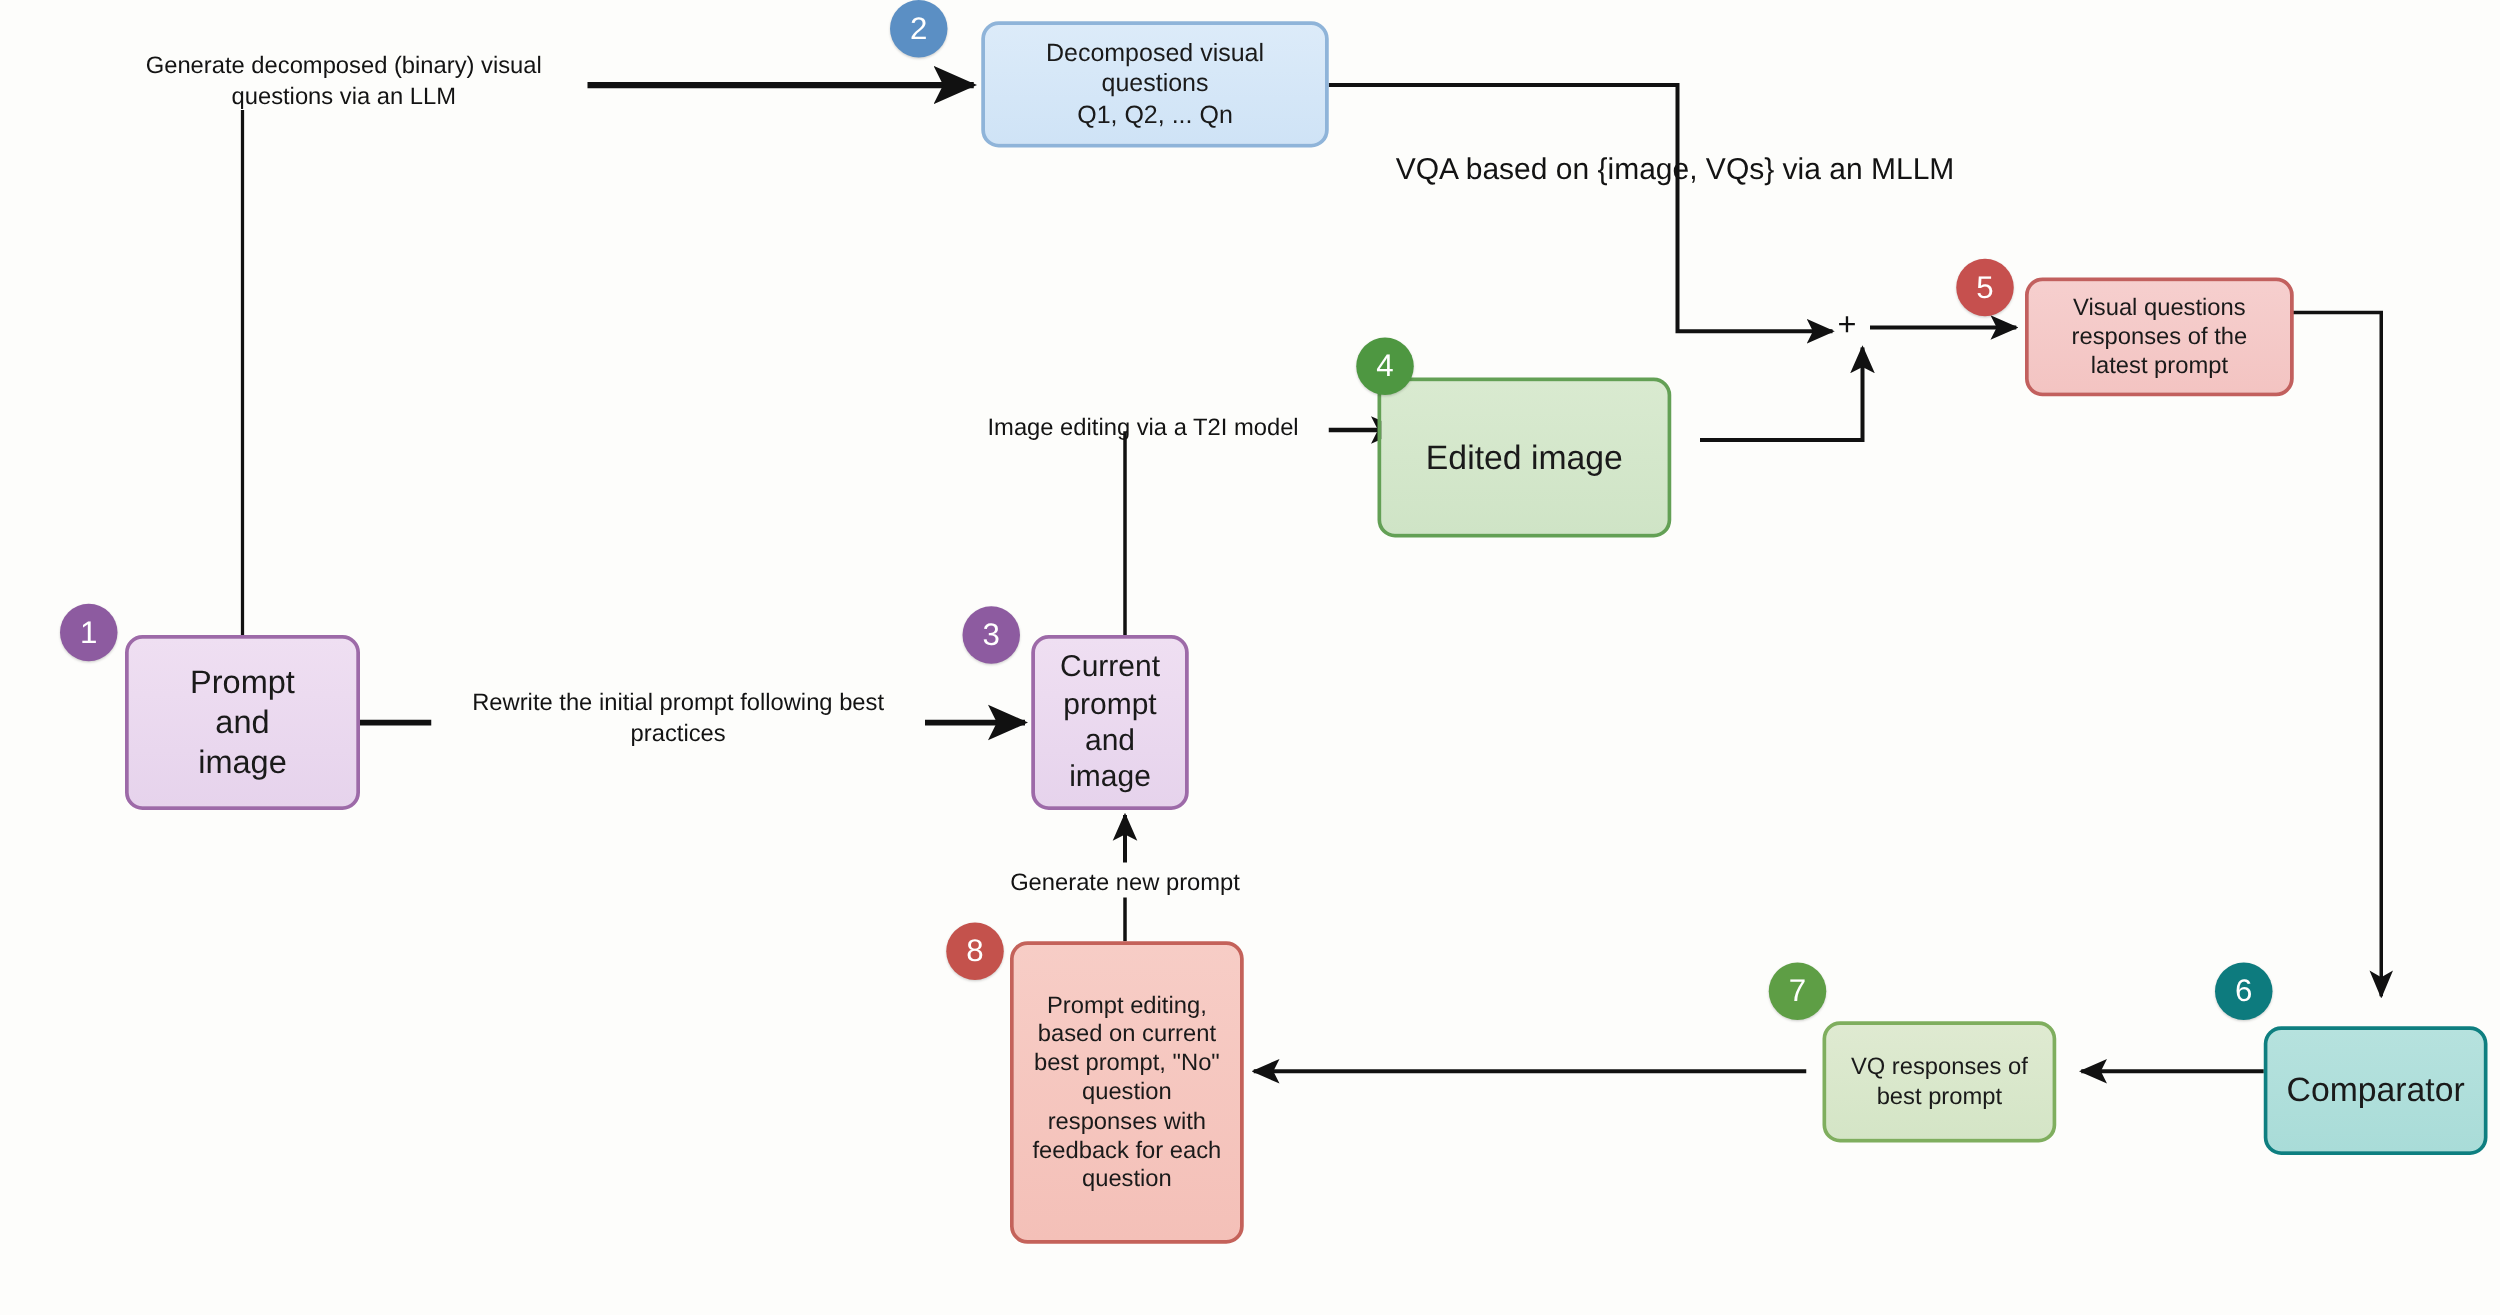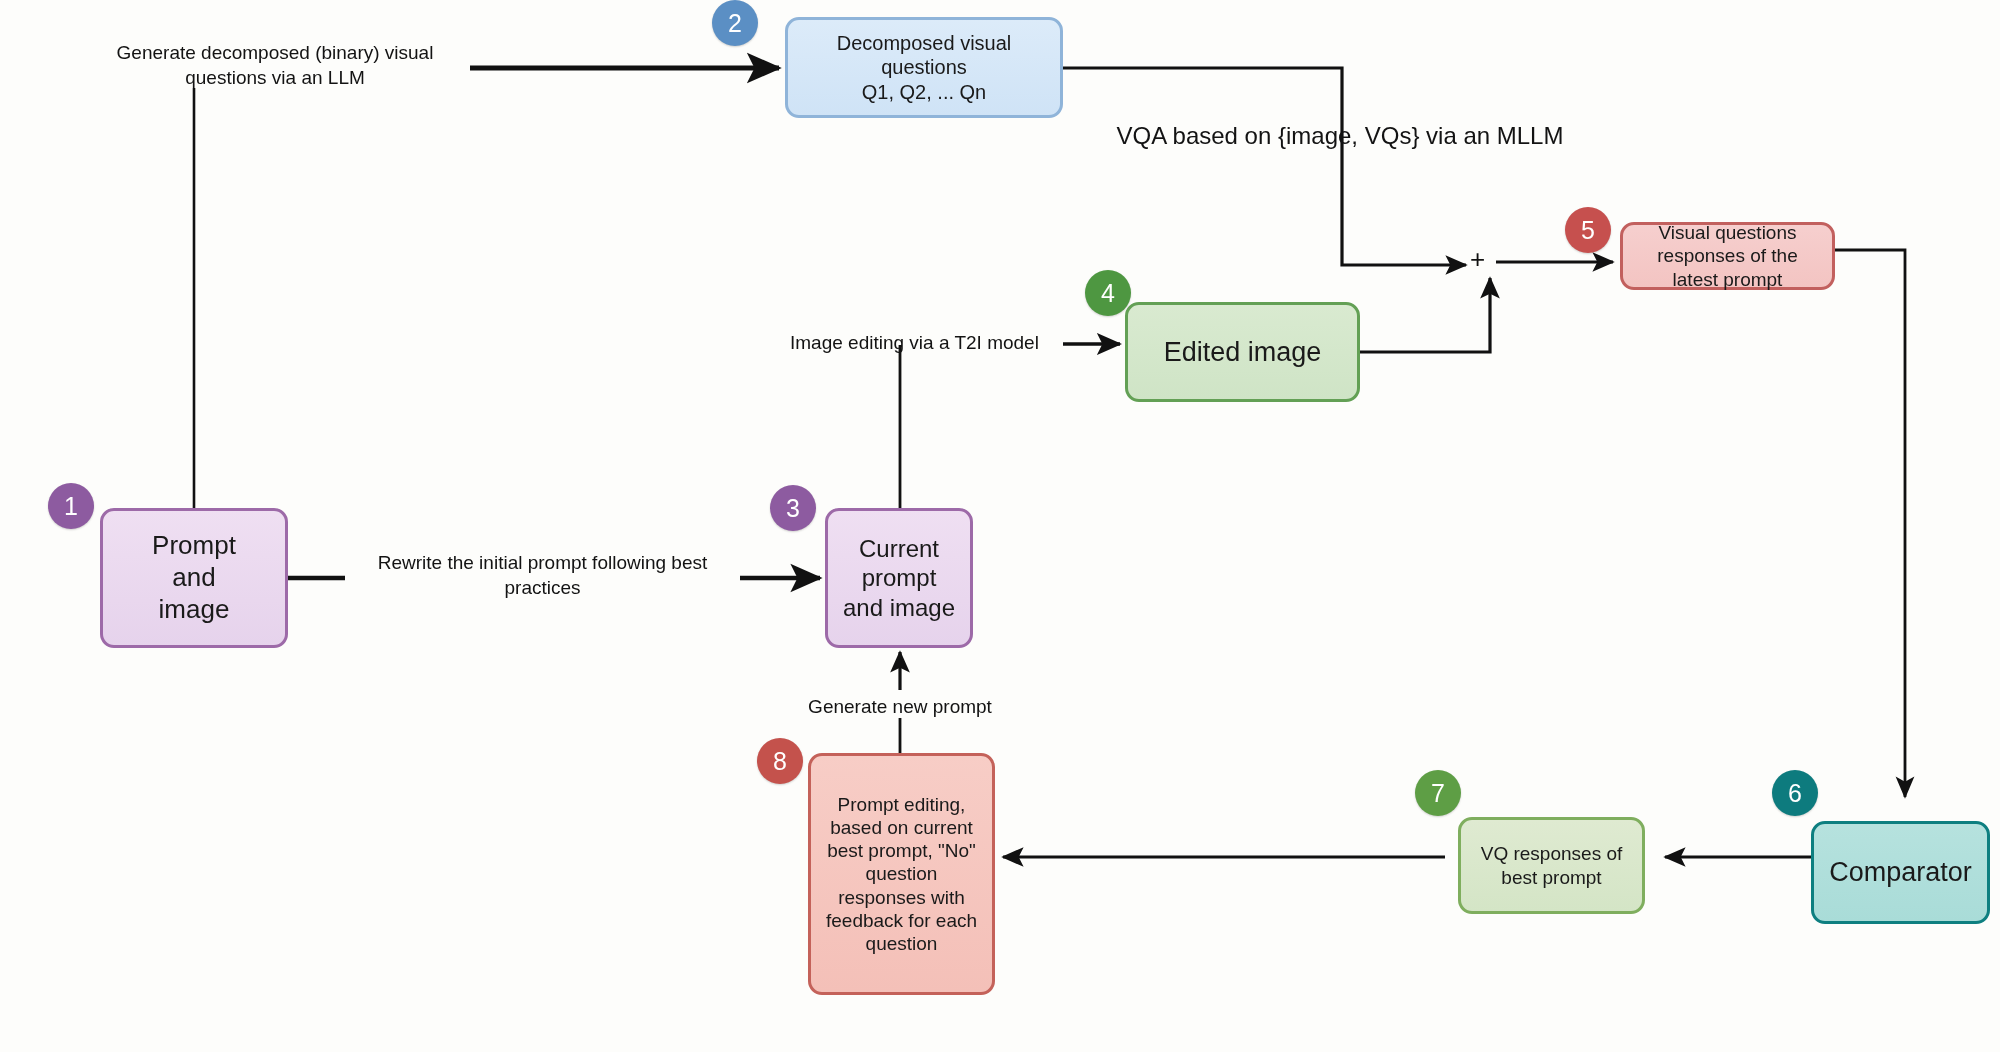--- a/index.html
+++ b/index.html
@@ -175,33 +175,33 @@
 image</span>
   </div>
 
   <div class="badge b-blue" style="left:712px; top:0px;">2</div>
   <div class="node n-blue" style="left:785px; top:17px; width:278px; height:101px; font-size:20px;">
     <span class="label" style="white-space: pre-line;">Decomposed visual questions
 Q1, Q2, ... Qn</span>
   </div>
 
   <div class="badge b-purple" style="left:770px; top:485px;">3</div>
-  <div class="node n-purple" style="left:825px; top:508px; width:148px; height:140px; font-size:24px;">
+  <div class="node n-purple" style="left:825px; top:508px; width:126px; height:140px; font-size:24px;">
     <span class="label" style="white-space: pre-line;">Current
 prompt
 and image</span>
   </div>
 
   <div class="badge b-green" style="left:1085px; top:270px;">4</div>
-  <div class="node n-green" style="left:1125px; top:302px; width:235px; height:100px; font-size:27px;">
+  <div class="node n-green" style="left:1102px; top:302px; width:235px; height:128px; font-size:27px;">
     <span class="label" style="white-space: pre-line;">Edited image</span>
   </div>
 
   <div class="badge b-red" style="left:1565px; top:207px;">5</div>
-  <div class="node n-red" style="left:1620px; top:222px; width:215px; height:68px; font-size:19px;">
+  <div class="node n-red" style="left:1620px; top:222px; width:215px; height:95px; font-size:19px;">
     <span class="label" style="white-space: pre-line;">Visual questions
 responses of the
 latest prompt</span>
   </div>
 
   <div class="badge b-teal" style="left:1772px; top:770px;">6</div>
   <div class="node n-teal" style="left:1811px; top:805px; width:179px; height:103px; font-size:27px;margin-top:16px;">
     <span class="label" style="white-space: pre-line;">Comparator</span>
   </div>
 

